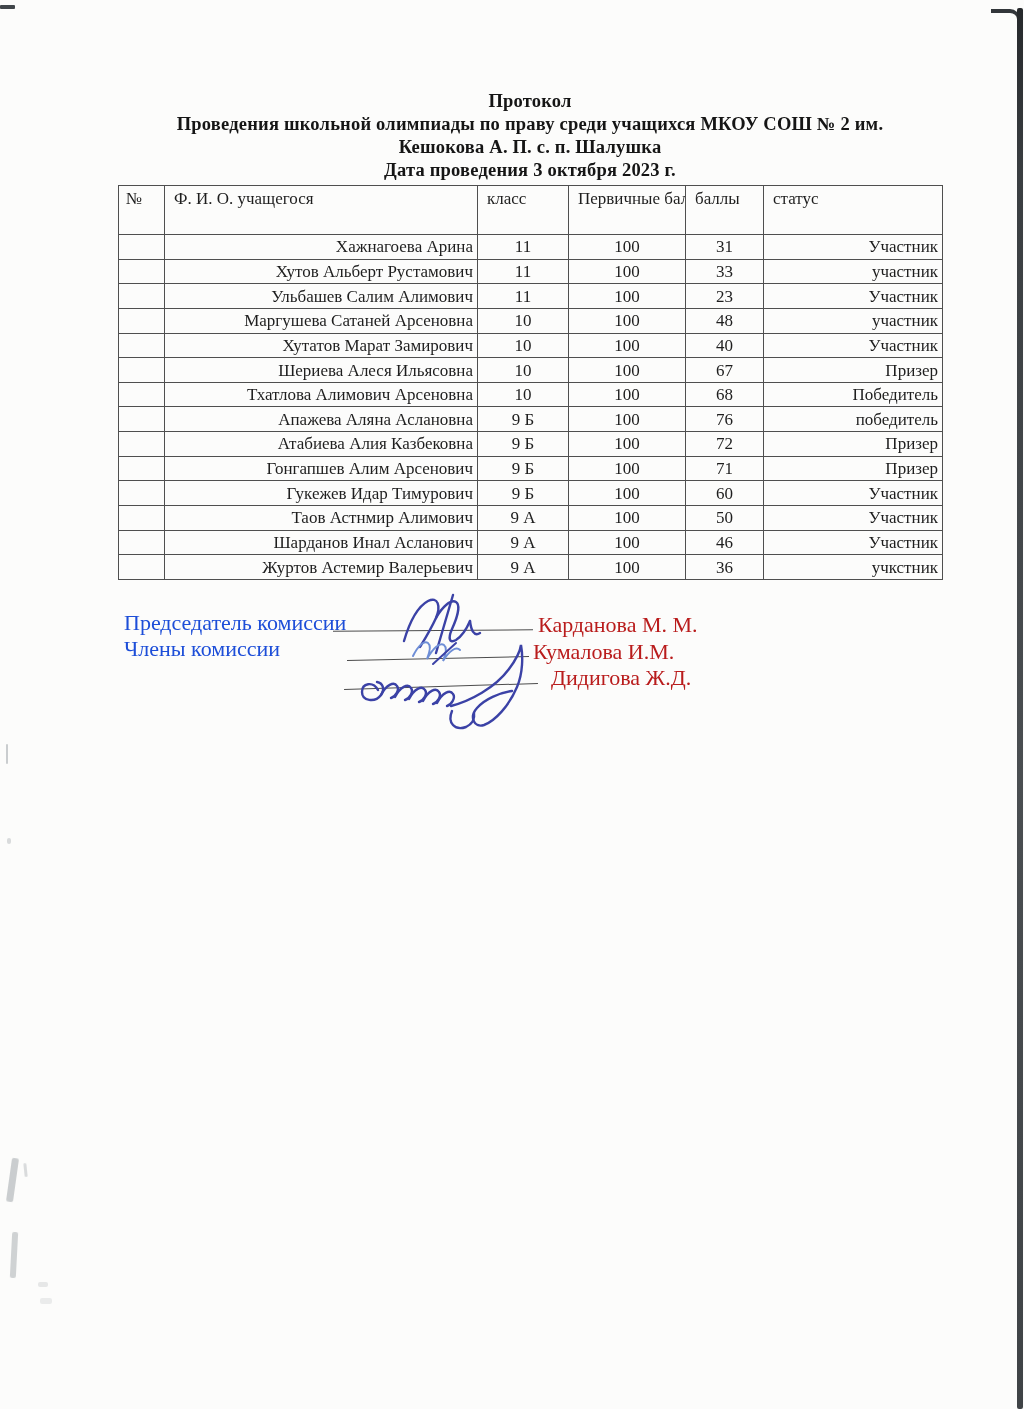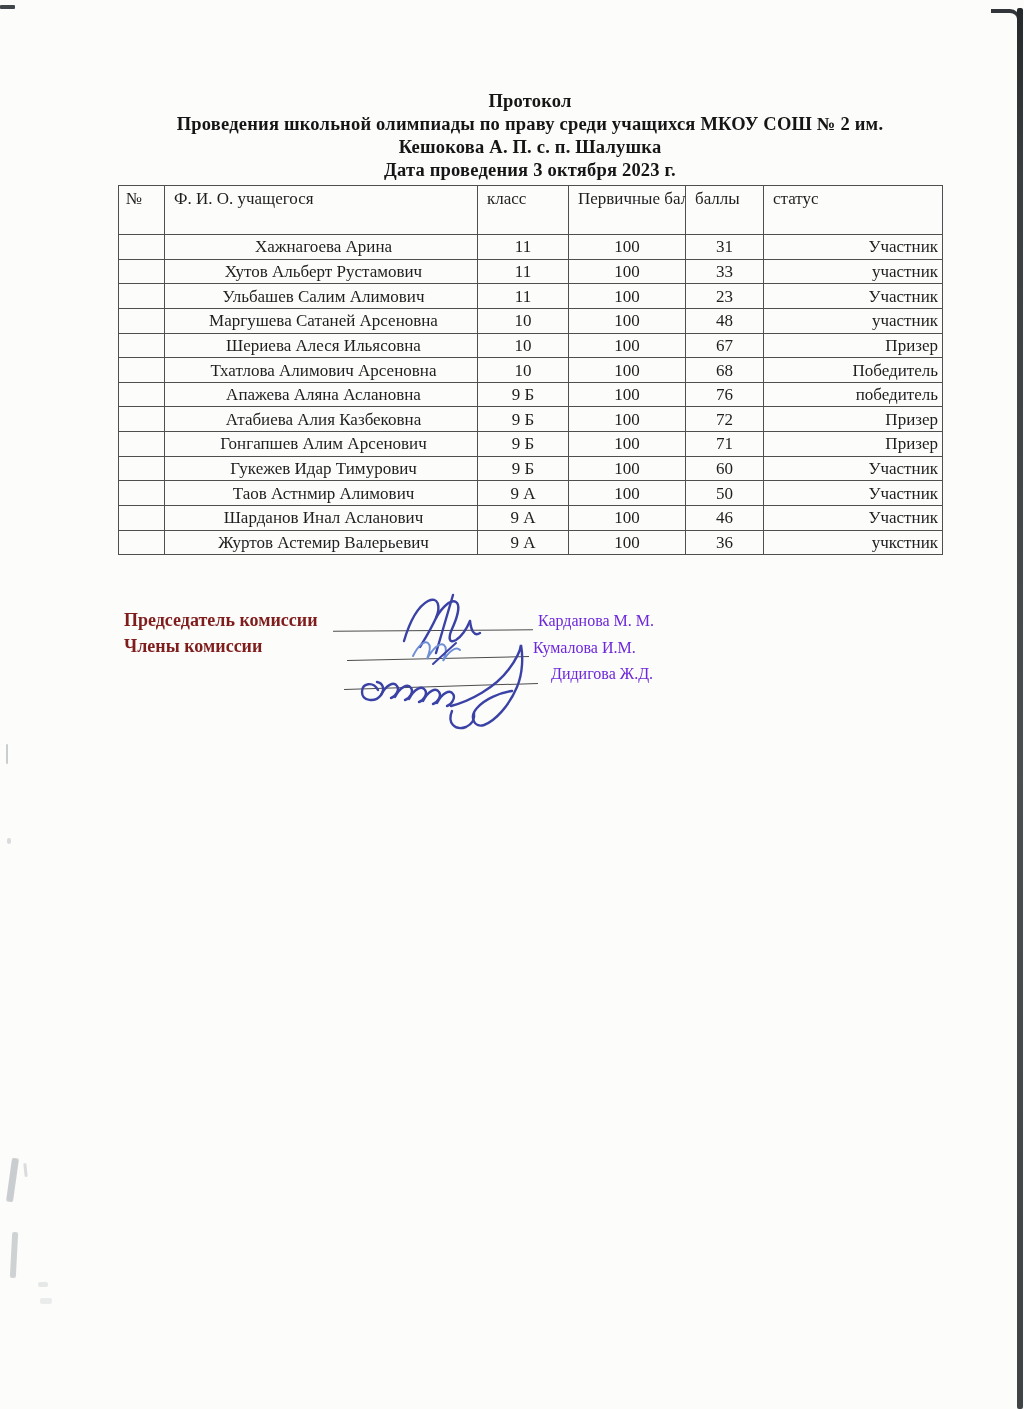--- a/index.html
+++ b/index.html
@@ -53,27 +53,27 @@
   table.protocol col.c-status{width:179px;}
   table.protocol th,table.protocol td{
     border:1.6px solid #4f4f4f;overflow:hidden;white-space:nowrap;
     font-weight:normal;
   }
   table.protocol thead tr{height:49px;}
   table.protocol th{vertical-align:top;text-align:left;padding:2px 4px 0 9px;line-height:21px;}
   table.protocol th.h-num{padding-left:7px;}
   table.protocol tbody tr{height:24.65px;}
   table.protocol td{padding:0 4px;vertical-align:middle;line-height:23px;}
-  table.protocol td.t-name{padding-left:9px;text-align:center;}
+  table.protocol td.t-name{padding-left:9px;text-align:right;}
   table.protocol td.t-class,table.protocol td.t-primary,table.protocol td.t-points{text-align:center;}
   table.protocol td.t-status{padding-left:9px;text-align:right;}
 
   
-  .sig-label{position:absolute;font-size:18px;color:#7f1d1d;white-space:nowrap;font-weight:bold;}
-  .sig-name{position:absolute;font-size:16px;color:#6d28d9;white-space:nowrap;}
+  .sig-label{position:absolute;font-size:22px;color:#1d4ed8;white-space:nowrap;}
+  .sig-name{position:absolute;font-size:22px;color:#b91c1c;white-space:nowrap;}
   .sig-line{position:absolute;height:0;border-bottom:1.6px solid #4c4c4c;}
   .sig-line.u1{left:333px;top:630px;width:200px;transform:rotate(-.4deg);}
   .sig-line.u2{left:347px;top:658px;width:182px;transform:rotate(-1.2deg);}
   .sig-line.u3{left:344px;top:686px;width:194px;transform:rotate(-1.8deg);}
   .sig-svg{position:absolute;left:340px;top:585px;width:235px;height:155px;}
 </style>
 </head>
 <body>
 
 <div class="scan-dash-topleft"></div>
@@ -144,20 +144,28 @@
 
       <tr>
         <td class="t-num"></td>
         <td class="t-name">Маргушева Сатаней Арсеновна</td>
         <td class="t-class">10</td>
         <td class="t-primary">100</td>
         <td class="t-points">48</td>
         <td class="t-status">участник</td>
       </tr>
 
+      <tr>
+        <td class="t-num"></td>
+        <td class="t-name">Хутатов Марат Замирович</td>
+        <td class="t-class">10</td>
+        <td class="t-primary">100</td>
+        <td class="t-points">40</td>
+        <td class="t-status">Участник</td>
+      </tr>
 
       <tr>
         <td class="t-num"></td>
         <td class="t-name">Шериева Алеся Ильясовна</td>
         <td class="t-class">10</td>
         <td class="t-primary">100</td>
         <td class="t-points">67</td>
         <td class="t-status">Призер</td>
       </tr>
 

